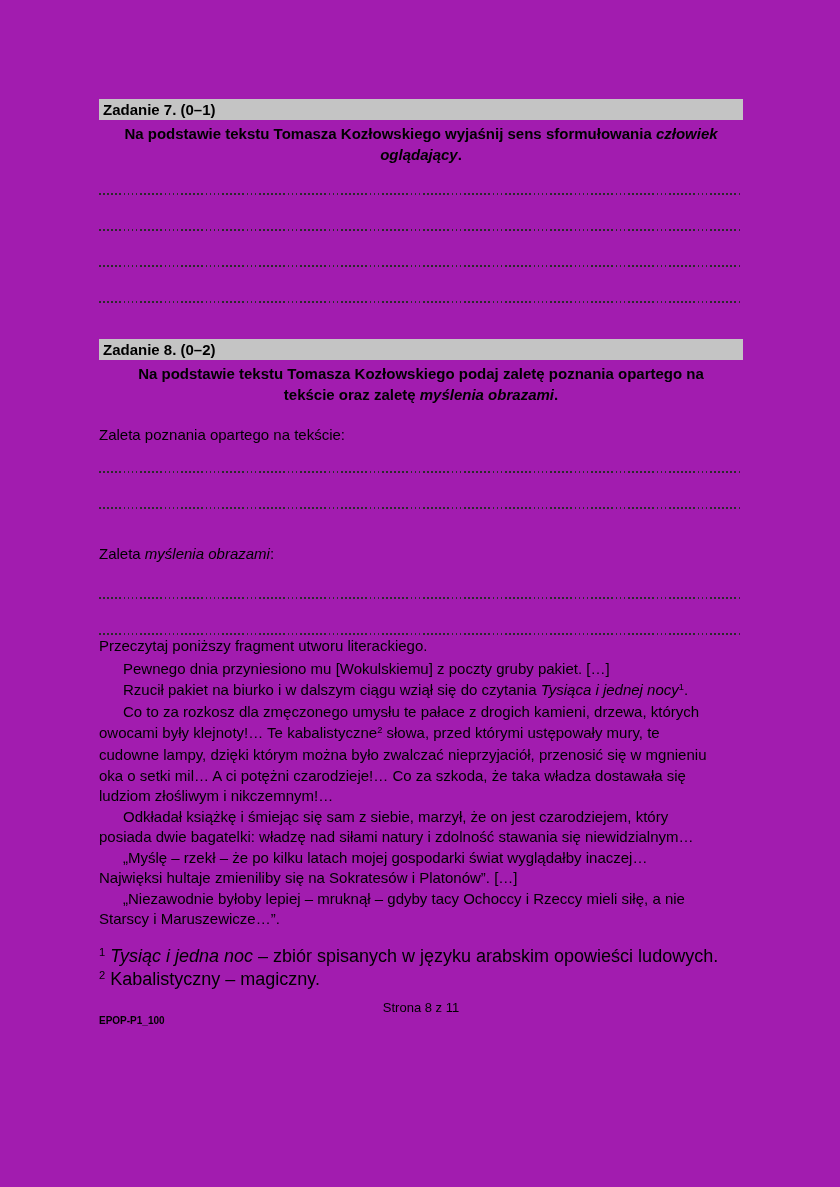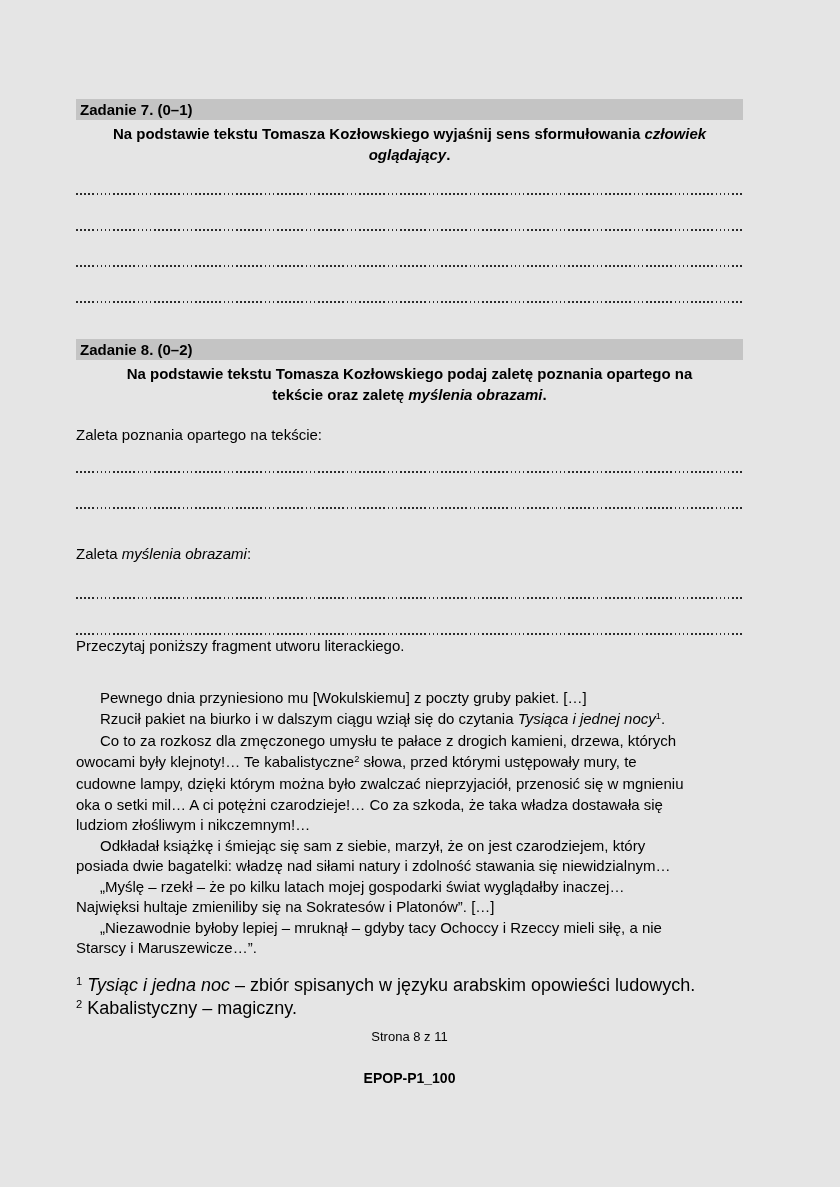--- a/index.html
+++ b/index.html
@@ -1,21 +1,21 @@
 <!DOCTYPE html>
 <html lang="pl" style="--header-bg: #c4c4c4;"><head>
 <meta charset="utf-8">
 <style>
   html, body { margin: 0; padding: 0; background: #ffffff; }
   .page {
     width: 840px;
     height: 1187px;
     box-sizing: border-box;
-    padding: 99px 97px 0 76px;
-    background: #e5e5e5;
+    padding: 99px 97px 0 99px;
+    background: #a21caf;
     font-family: "Liberation Sans", "DejaVu Sans", sans-serif;
     font-size: 15px;
     color: #000000;
     position: relative;
     overflow: hidden;
   }
   section { display: block; }
   .task-header {
     background: var(--header-bg, #c4c4c4);
     height: 21px;
@@ -48,25 +48,25 @@
   }
   .answers.t7 { margin-top: -6px; }
   .answers.t8a { margin-top: -8px; }
   .answers.t8b { margin-top: -1px; }
   .label { line-height: 21px; }
   .label.first { margin-top: 19px; }
   .label.second { margin-top: 34px; }
   .task8-gap { margin-top: 36px; }
   .task9-gap { margin-top: 50px; }
   .intro { line-height: 21px; }
-  .excerpt { margin-top: 32px; line-height: 20.5px; }
+  .excerpt { margin-top: 3px; line-height: 20.5px; }
   .excerpt .indent { text-indent: 24px; }
   .footnotes { margin-top: 16px; font-size: 18px; line-height: 21px; }
   .footer-page { text-align: center; margin-top: 8px; font-size: 13px; }
-  .footer-code { text-align: center; font-weight: bold; font-size: 14px; margin-top: 26px; }
+  .footer-code { text-align: left; font-weight: bold; font-size: 10px; margin-top: 0; }
 </style>
 </head>
 <body>
 
 <div class="page">
 
   <section>
     <div class="task-header">
       <span>Zadanie 7. (0–1)</span>
     </div>

